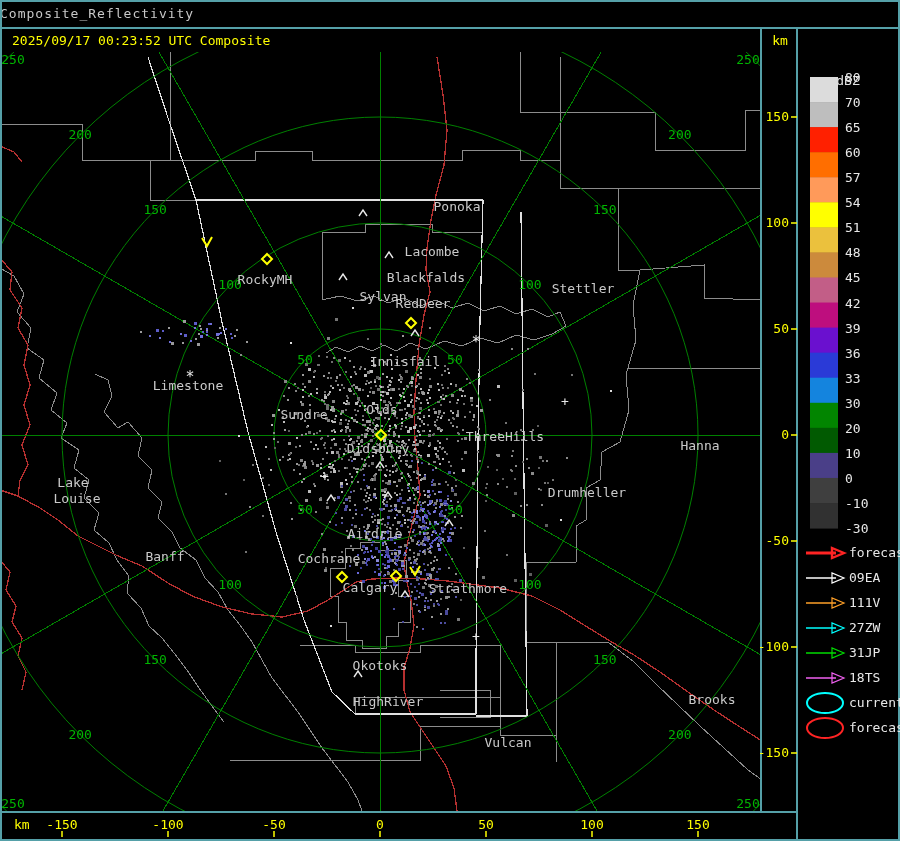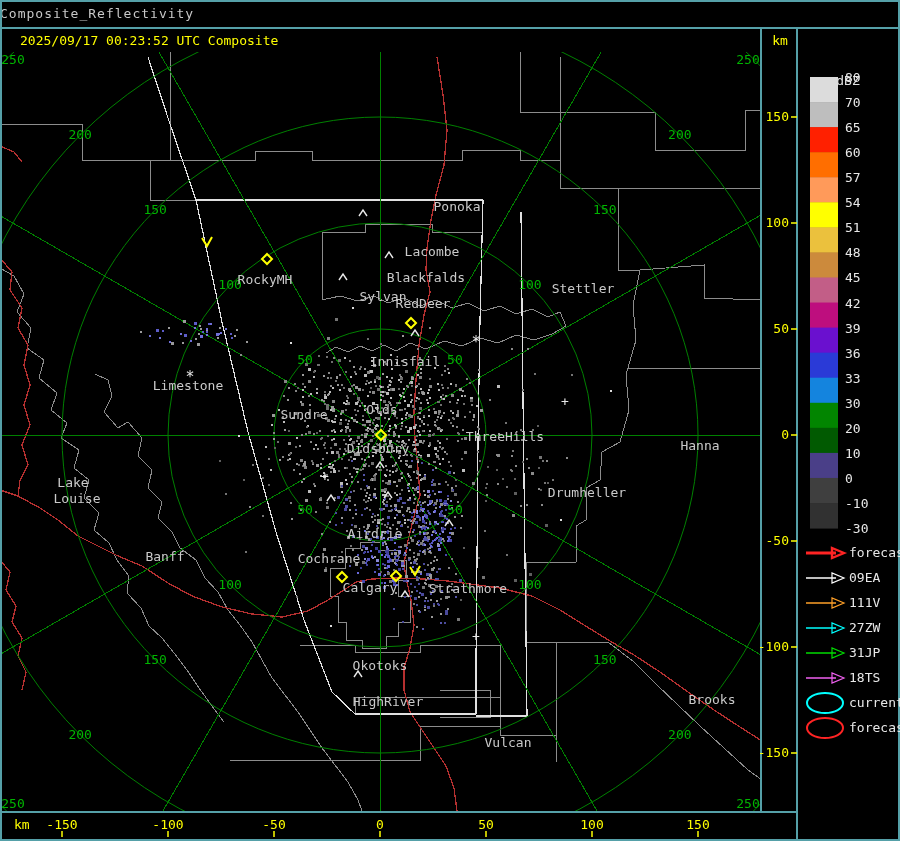--- a/index.html
+++ b/index.html
@@ -1,21 +1,21 @@
 <!DOCTYPE html>
 <html><head>
 <meta charset="utf-8">
 <style>
   html,body{margin:0;padding:0;background:#000;}
   body{width:900px;height:841px;position:relative;overflow:hidden;
        font-family:"DejaVu Sans Mono","Liberation Mono",monospace;}
   .border{position:absolute;background:#55a0a8;}
   #titlebar{position:absolute;left:0;top:0;width:900px;height:28px;color:#c8c8c8;
             font-size:13px;line-height:28px;letter-spacing:1px;}
-  #timestamp{position:absolute;left:20px;top:33px;color:#ffff00;font-size:13px;}
+  #timestamp{position:absolute;left:12px;top:33px;color:#ffff00;font-size:13px;}
   #km-top{position:absolute;left:762px;width:36px;top:33px;color:#ffff00;font-size:13px;text-align:center;}
   #dbz-title{position:absolute;left:798px;top:44px;width:100px;text-align:center;color:#e0e0e0;font-size:13px;margin-top:29px;}
   svg{position:absolute;left:0;top:0;}
   text{font-family:"DejaVu Sans Mono","Liberation Mono",monospace;}
 </style>
 </head>
 <body>
 
 <div id="titlebar">Composite_Reflectivity</div>
 <div class="border" style="left:0;top:0;width:900px;height:2px"></div>

